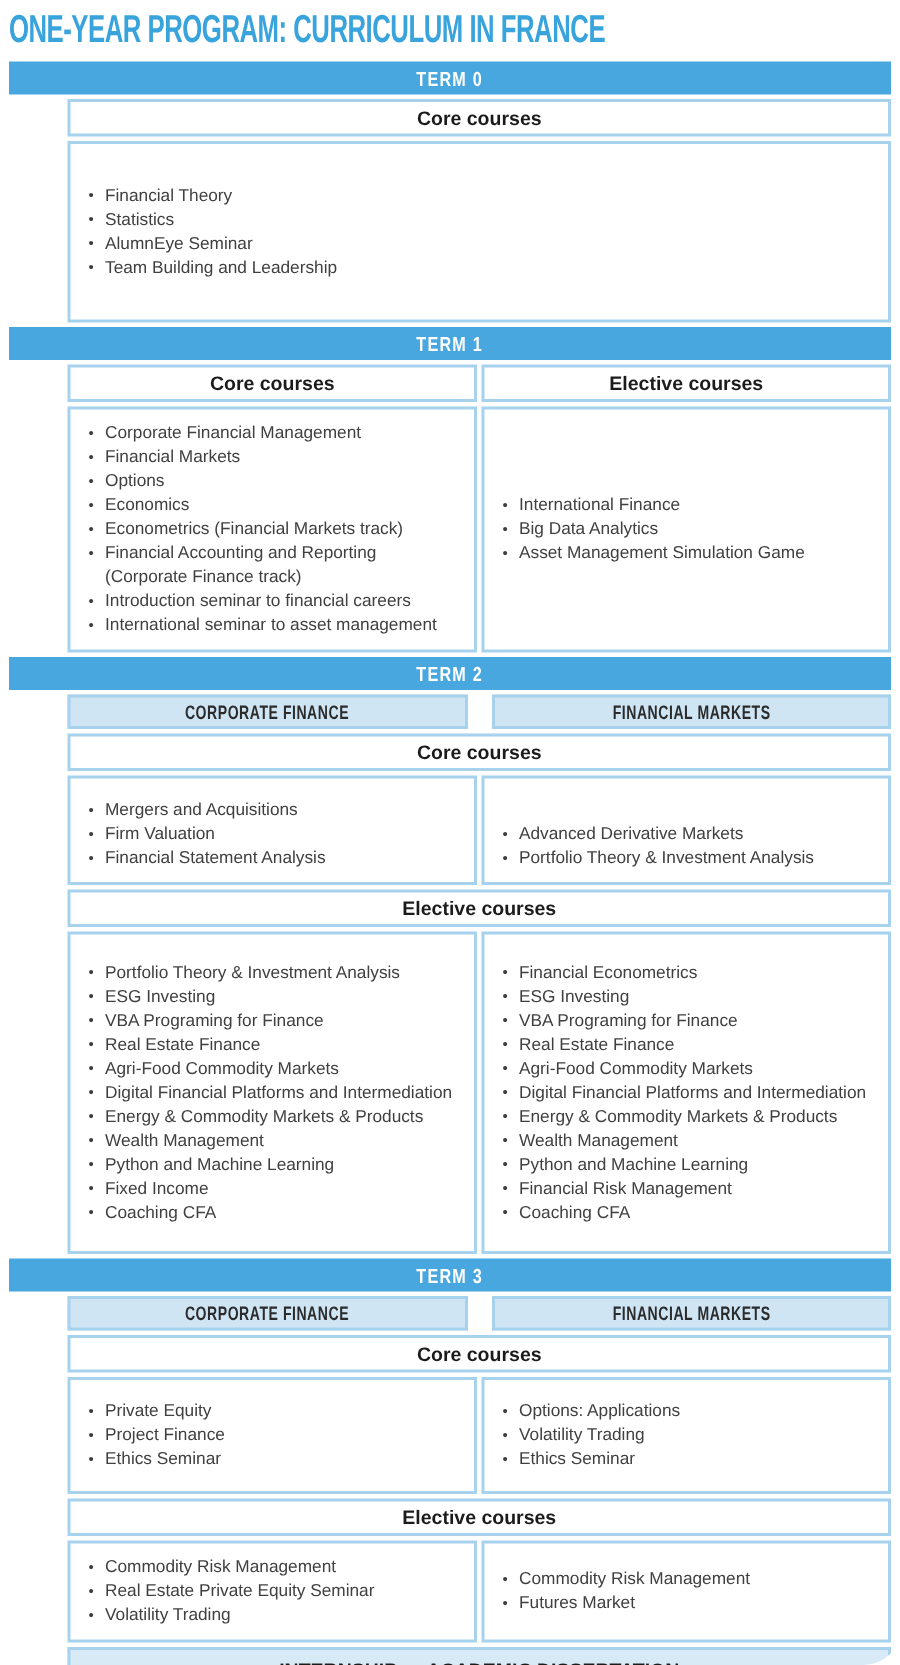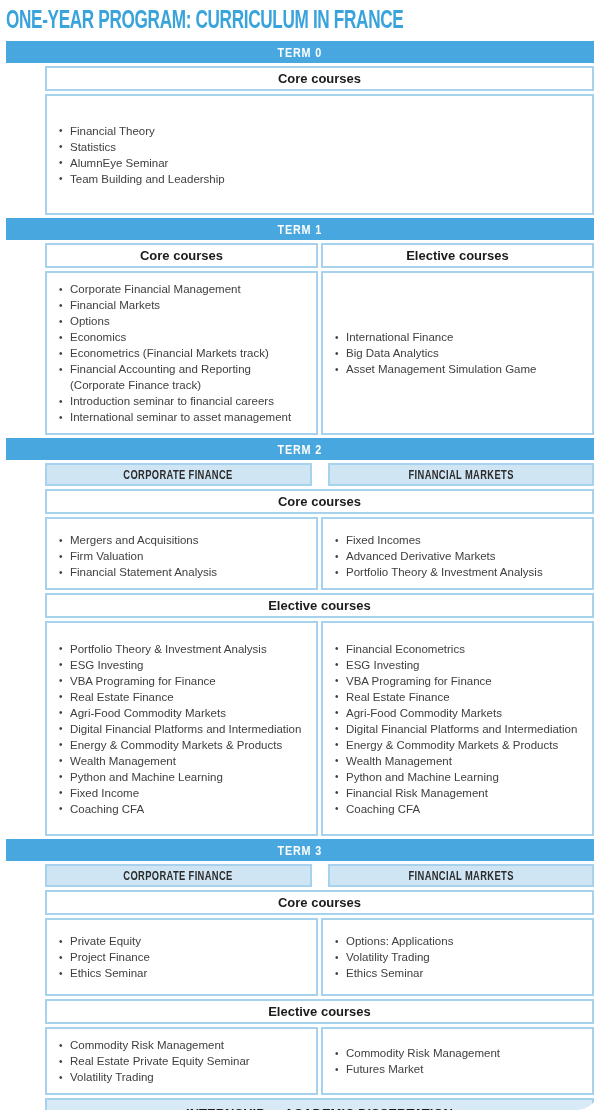--- a/index.html
+++ b/index.html
@@ -116,21 +116,20 @@
   <div class="t-row">
     <div class="cell list-cell h-t2c">
       <ul>
           <li>Mergers and Acquisitions</li>
           <li>Firm Valuation</li>
           <li>Financial Statement Analysis</li>
         </ul>
     </div>
     <div class="cell list-cell h-t2c">
       <ul>
-          <li>Fixed Incomes</li>
           <li>Advanced Derivative Markets</li>
           <li>Portfolio Theory &amp; Investment Analysis</li>
         </ul>
     </div>
   </div>
   <div class="t-row">
     <div class="cell hdr-cell">Elective courses</div>
   </div>
   <div class="t-row">
     <div class="cell list-cell h-t2e">

